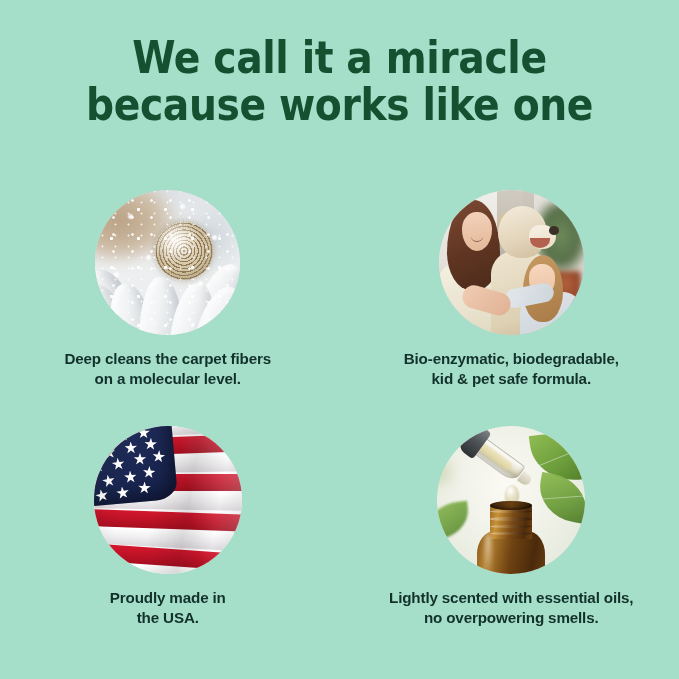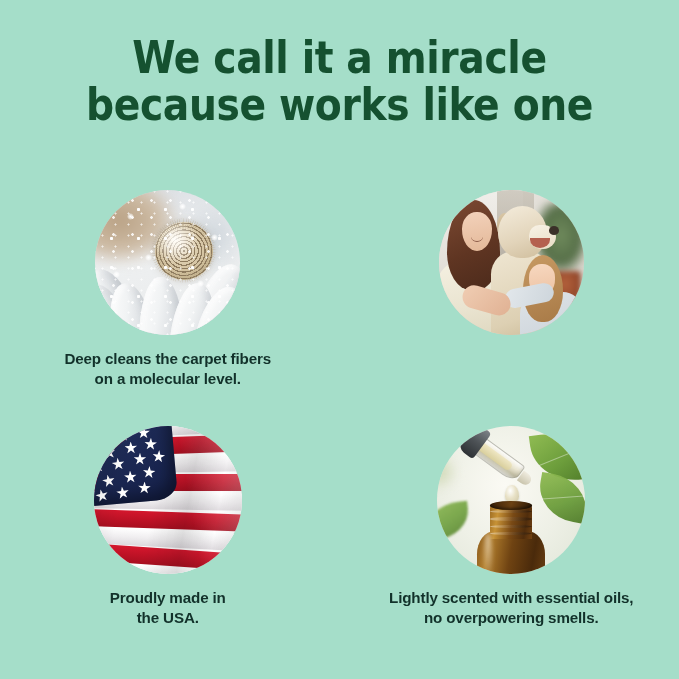--- a/index.html
+++ b/index.html
@@ -416,20 +416,22 @@
         <div class="dog-nose"></div>
 
         <div class="girl-body"></div>
         <div class="girl-hair"></div>
         <div class="girl-face">
           <div class="sm" style="left:26%;top:64%;width:48%;height:14%"></div>
         </div>
         <div class="girl-arm"></div>
         <div class="woman-arm"></div>
       </div>
+      <div class="caption">Bio-enzymatic, biodegradable,
+kid &amp; pet safe formula.</div>
     </div>
 
     <div class="benefit r2">
       <div class="circle img-flag">
         <div class="stripes">
 
           <div class="stripe white" style="top:9.09%; transform: rotate(-3deg)"></div>
           <div class="stripe red" style="top:18.18%;transform: rotate(-2deg)"></div>
           <div class="stripe white" style="top:27.27%;transform: rotate(-1deg)"></div>
           <div class="stripe red" style="top:36.36%;transform: rotate(0deg)"></div>

